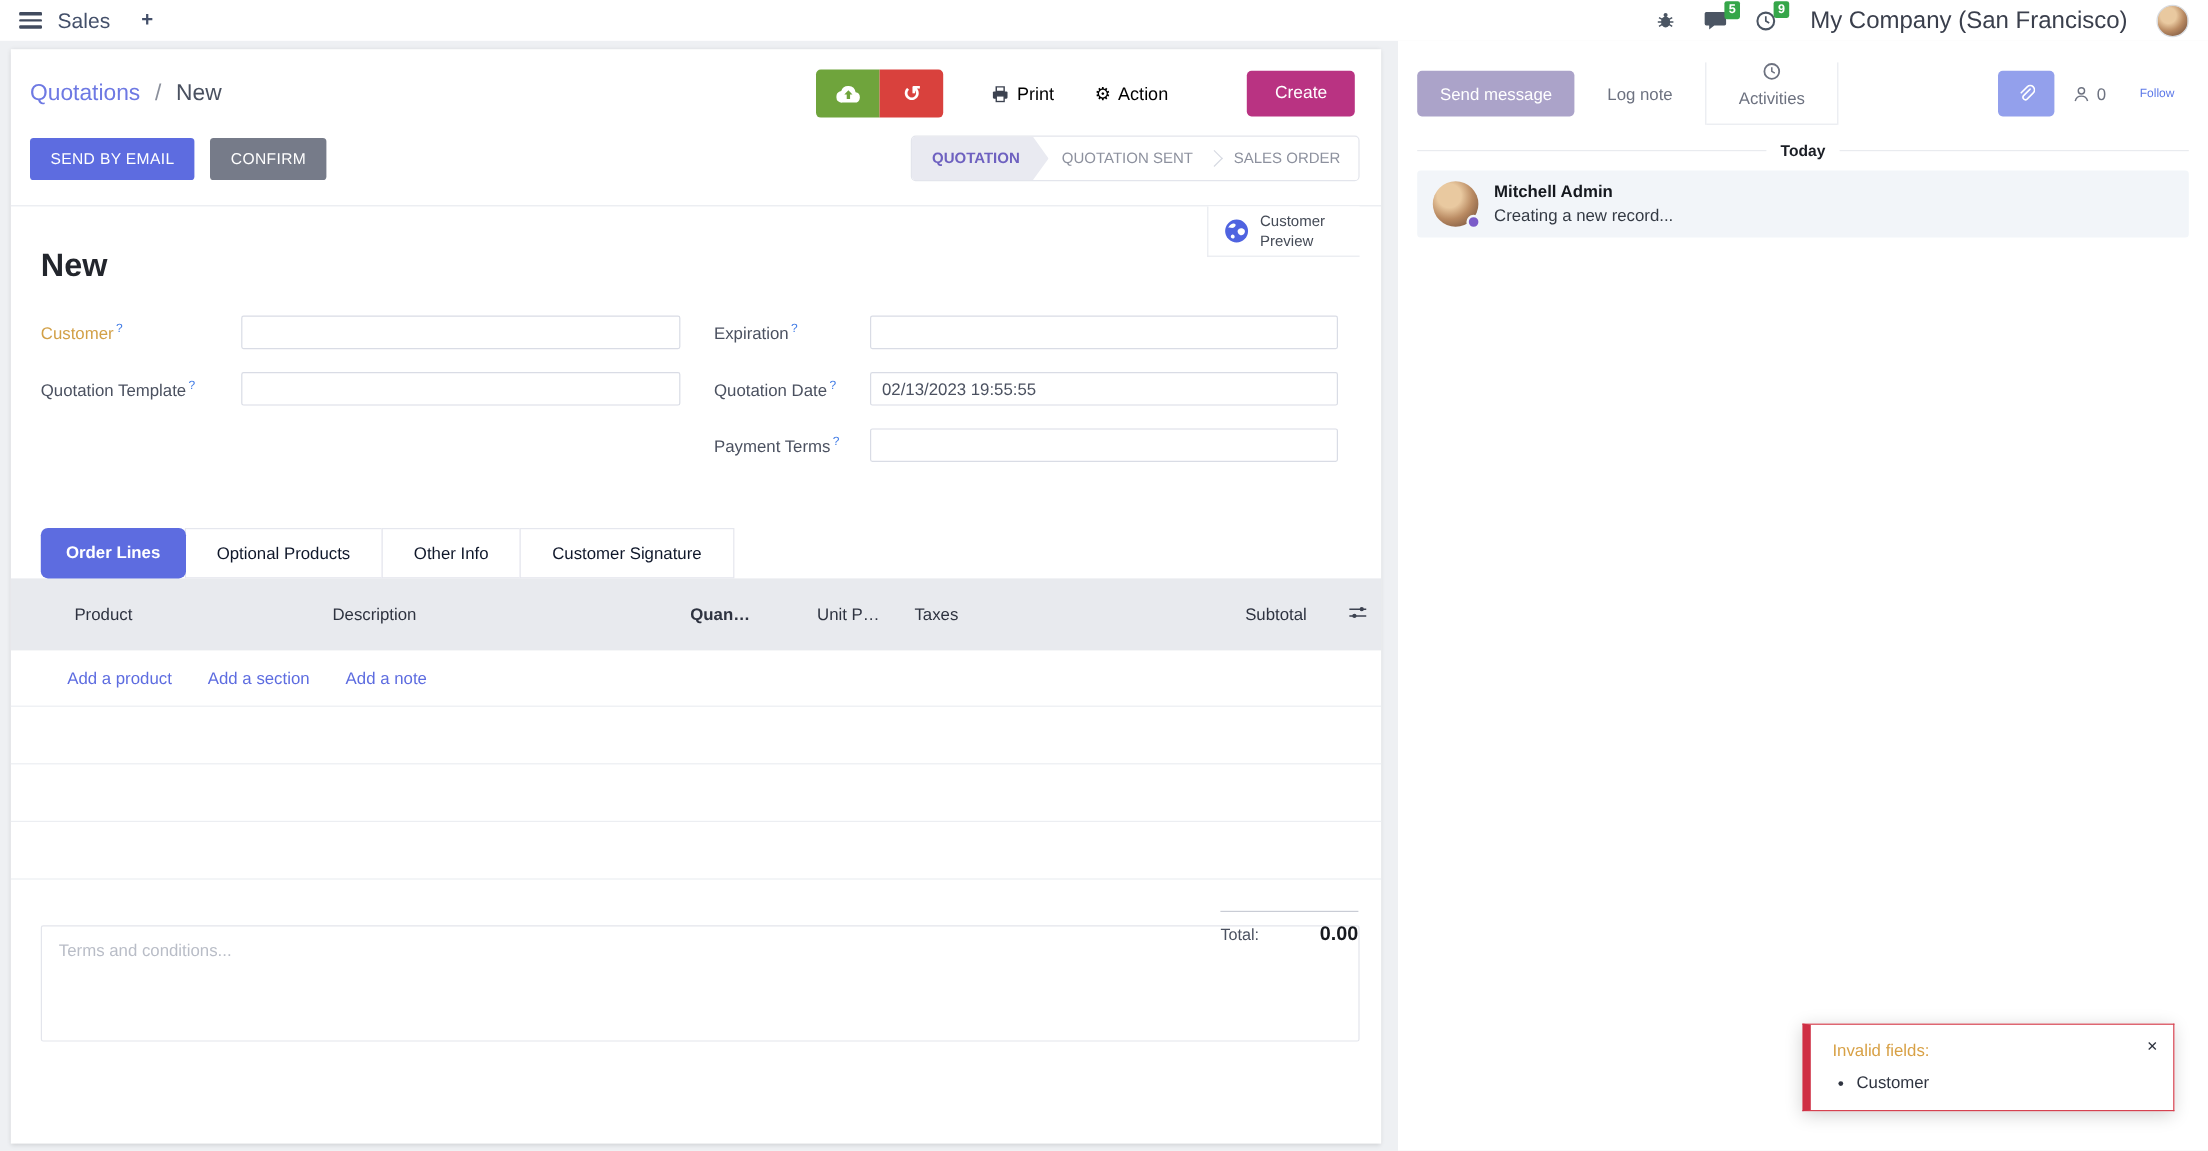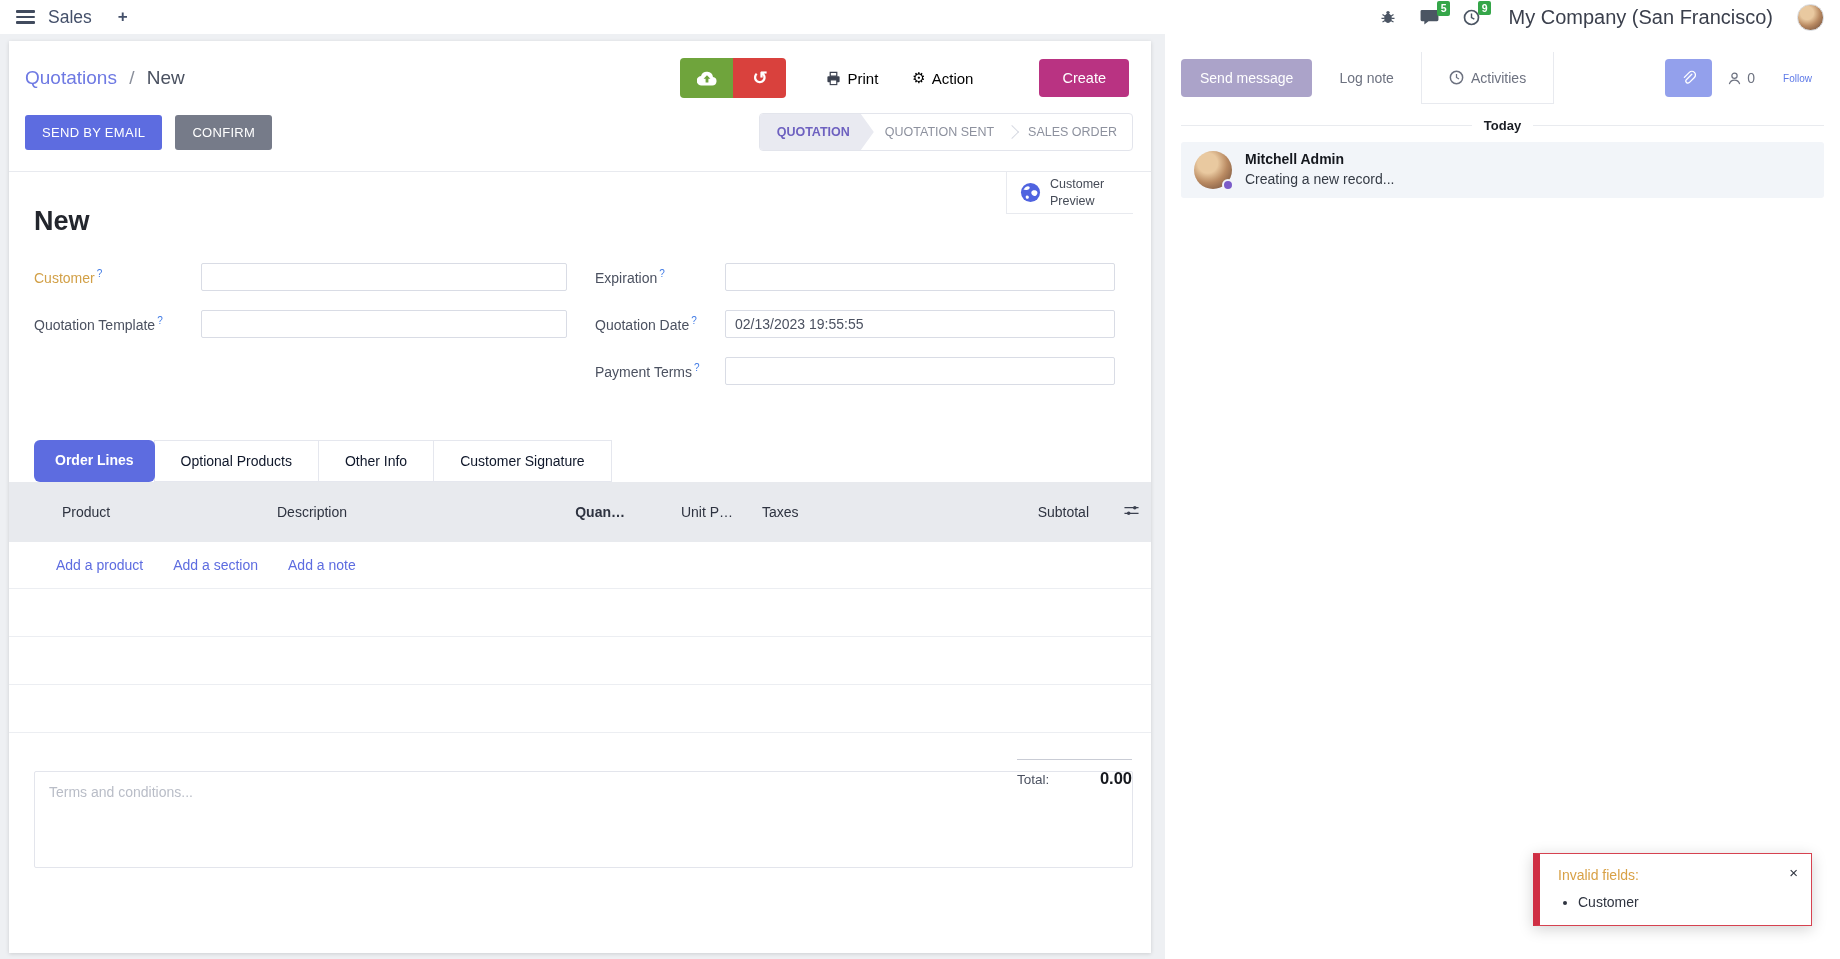--- a/index.html
+++ b/index.html
@@ -114,41 +114,41 @@
 
   
   .chatter { position:absolute; left:1165px; top:0; width:675px; height:925px; background:#fff; }
   .ch-topbar { display:flex; align-items:center; padding:18px 22px 0 16px; }
   .btn-send { background:#aba3c9; color:#fff; border:none; border-radius:4px;
     padding:11px 19px; font-size:14px; cursor:pointer; }
   .ch-tab { font-size:14px; color:#6d7280; cursor:pointer; }
   .log-note { margin:0 27px; }
   .vdiv { width:1px; height:52px; background:#e8eaef; }
   .activities { display:flex; align-items:center; gap:7px; padding:0 27px; height:52px;
-    border-bottom:1px solid #e8eaef; }
+    border-bottom:1px solid #e8eaef;flex-direction:column; }
   .ch-spacer { flex:1; }
   .btn-attach { width:47px; height:38px; background:#93a0ec; border:none; border-radius:4px;
     display:grid; place-items:center; cursor:pointer; margin-right:15px; }
   .followers { display:flex; align-items:center; gap:5px; color:#6d7280; font-size:14px;
     margin-right:28px; cursor:pointer; }
   .follow { color:#5d79e8; font-size:10px; cursor:pointer; margin-right:6px; }
   .date-divider { display:flex; align-items:center; gap:12px; margin:14px 16px 9px; }
   .dd-line { flex:1; height:1px; background:#e9ebef; }
   .dd-text { font-size:13px; font-weight:700; color:#1b1e25; }
   .message { margin:0 16px; background:#f2f5f9; border-radius:3px; padding:9px 13px;
     display:flex; gap:13px; }
   .msg-avatar { width:38px; height:38px; border-radius:50%; position:relative; flex:none;
     background:radial-gradient(circle at 36% 32%, #e9c9a0 0 28%, #b98a62 55%, #6d4b38 95%); }
   .presence-dot { position:absolute; right:-2px; bottom:-2px; width:12px; height:12px;
     border-radius:50%; background:#7b5cc9; border:2px solid #f2f5f9; }
   .msg-name { font-size:14px; font-weight:700; color:#15181e; }
   .msg-text { font-size:14px; color:#343a44; margin-top:4px; }
 
   
-  .toast { position:absolute; right:28px; top:819px; width:279px; background:#fff;
+  .toast { position:absolute; right:28px; top:819px; width:310px; background:#fff;
     border:1px solid #d64250; border-left:7px solid #cf2f44; box-shadow:0 3px 14px rgba(0,0,0,.18);
     padding:13px 14px 15px 18px; }
   .toast-title { font-size:14px; color:#d8a146; }
   .toast-close { position:absolute; right:13px; top:10px; font-size:15px; color:#2f3440; cursor:pointer; }
   .toast-list { margin:11px 0 0 20px; }
   .toast-list li { font-size:14px; color:#2f3440; }
 </style>
 </head>
 <body>
 

